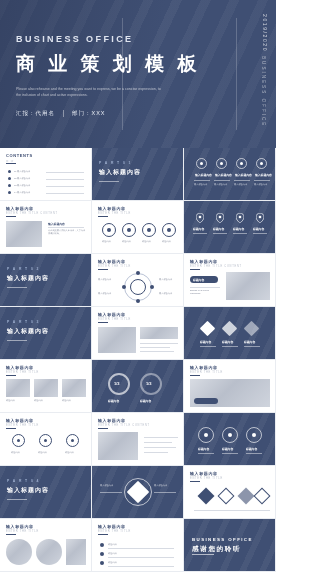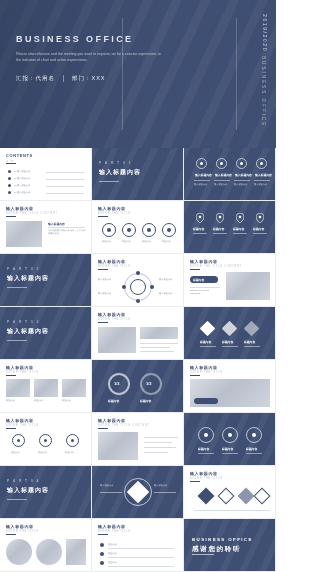--- a/index.html
+++ b/index.html
@@ -71,20 +71,21 @@
     <div class="stripes"></div>
     <div class="darkwash"></div>
     <div class="vline vl1"></div>
     <div class="vline vl2"></div>
 
     <div class="cover-date">2019/2020</div>
     <div class="cover-side">BUSINESS OFFICE</div>
 
     <div class="cover-body">
       <div class="cover-en">BUSINESS OFFICE</div>
+      <div class="cover-cn">商 业 策 划 模 板</div>
       <div class="cover-desc">Please also rehearse and the meeting you want to express, we be a concise expression, to the inclusion of chart and active expressions.</div>
       <div class="cover-foot">
         <span>汇报：代用名</span>
         <span class="sep"></span>
         <span>部门：XXX</span>
       </div>
     </div>
   </div>
 
   <div class="grid">

